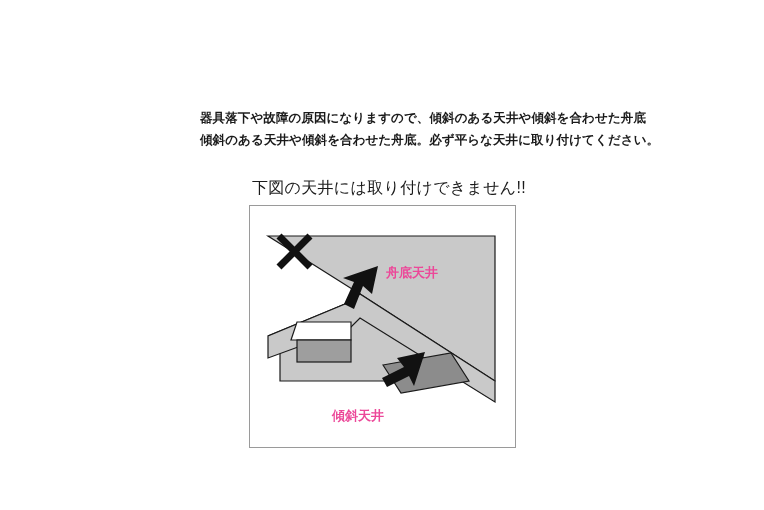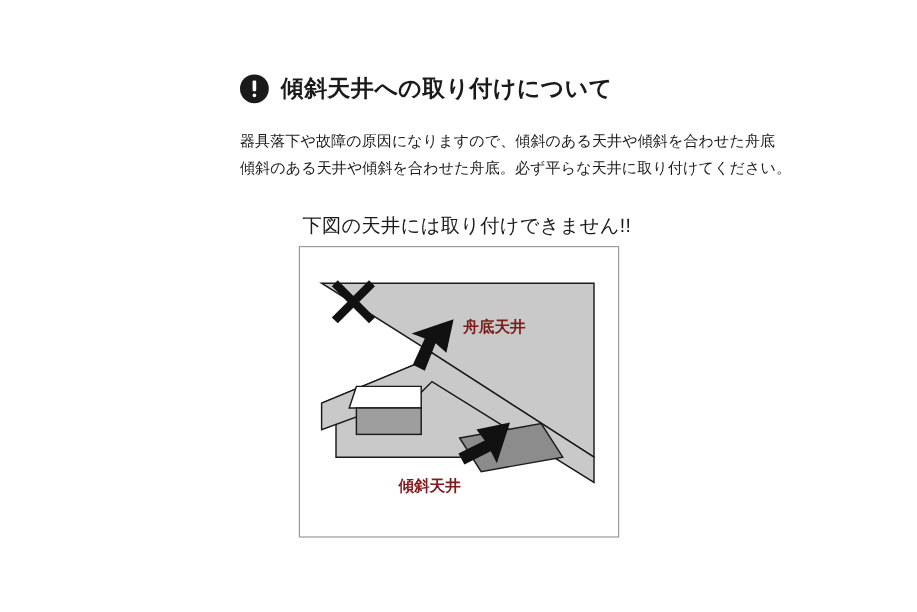--- a/index.html
+++ b/index.html
@@ -70,21 +70,21 @@
   }
 
   
   .body-copy {
     position: absolute;
     left: 200px;
     top: 108px;
     width: 400px;
     font-size: 12.5px;
     line-height: 1.75;
-    font-weight: normal;
+    font-weight: bold;
     letter-spacing: 0.1px;
   }
   .body-copy div { white-space: nowrap; }
 
   
   .sub-heading {
     position: absolute;
     left: 252px;
     top: 178px;
     font-size: 16px;
@@ -106,34 +106,30 @@
   }
   .figure svg {
     display: block;
   }
 
   .fig-label {
     position: absolute;
     font-size: 13px;
     font-weight: bold;
     white-space: nowrap;
-    color: #7f1d1d;
+    color: #ec4899;
   }
   .label-funatoko { left: 136px; top: 58px; }
-  .label-keisha  { left: 82px;  top: 190px; font-family: Liberation Mono, monospace; }
+  .label-keisha  { left: 82px;  top: 201px; font-family: Liberation Mono, monospace; }
 </style>
 </head>
 <body>
 
 <div class="page">
 
-  <div class="heading">
-    <span class="warn-icon"></span>
-    <span class="heading-text">傾斜天井への取り付けについて</span>
-  </div>
 
   <div class="body-copy">
     <div>器具落下や故障の原因になりますので、傾斜のある天井や傾斜を合わせた舟底</div>
     <div>傾斜のある天井や傾斜を合わせた舟底。必ず平らな天井に取り付けてください。</div>
   </div>
 
   <div class="sub-heading">下図の天井には取り付けできません!!</div>
 
   <div class="figure">
     <svg width="263" height="239" viewBox="0 0 263 239">

